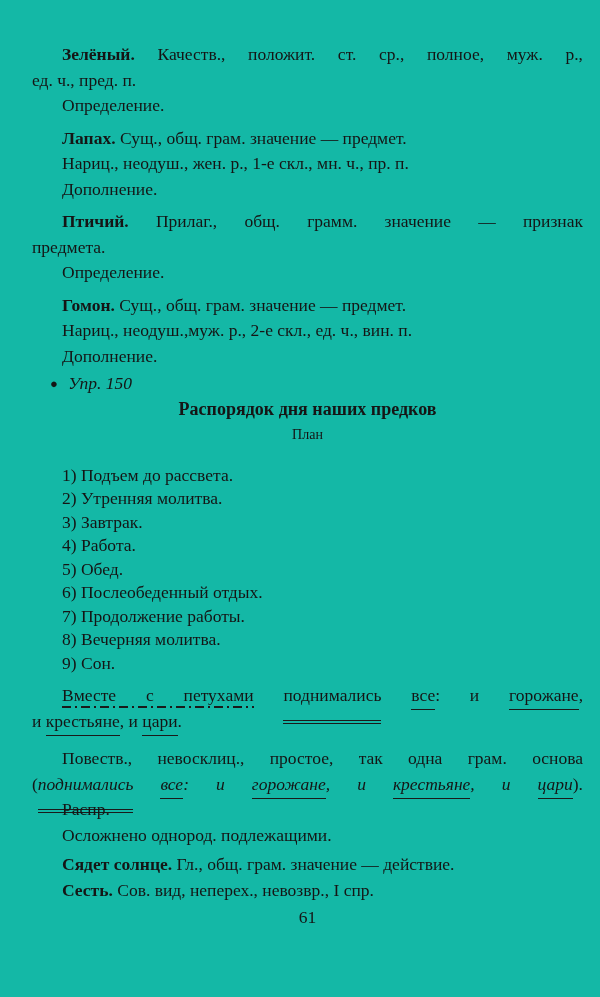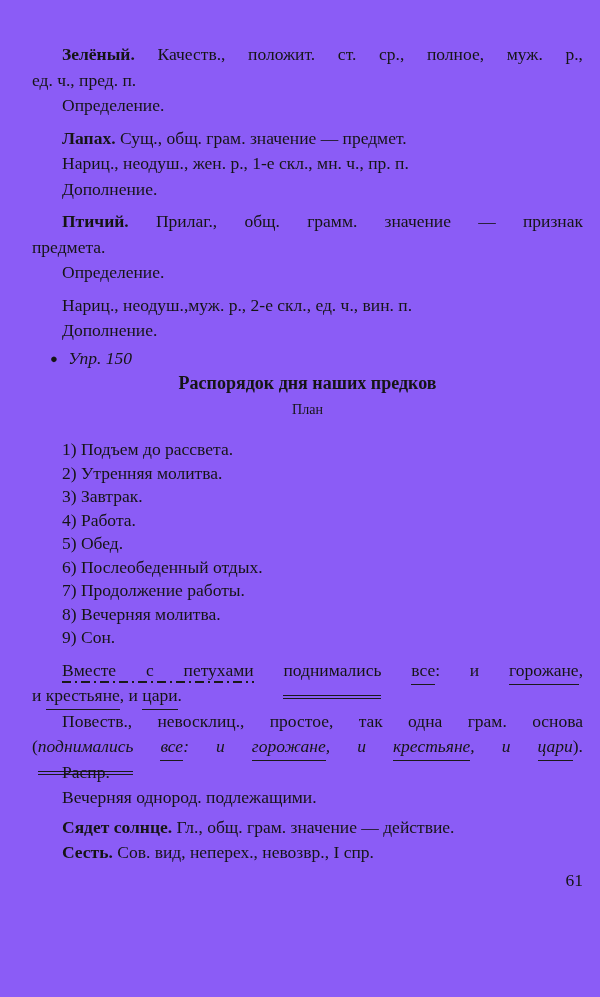--- a/index.html
+++ b/index.html
@@ -1,54 +1,54 @@
 <!DOCTYPE html>
 <html><head>
 <meta charset="utf-8">
 <style>
   html,body{margin:0;padding:0;background:#e8e8e8;}
   .page{
     position:relative;
     width:600px;height:997px;
     margin:0 auto;
-    background:#8b5cf6;
+    background:#14b8a6;
     box-sizing:border-box;
     padding:42px 17px 0 32px;
     font-family:"Liberation Serif","DejaVu Serif",serif;
     font-size:17.5px;
     line-height:25.5px;
     color:#151515;
     overflow:hidden;
   }
   .block{margin:0;}
   .b-entry{margin-top:7px;}
   .b-entry:first-child{margin-top:0;}
   .b-bullet{margin-top:2px;padding-left:18px;}
   .b-heading{text-align:center;font-weight:bold;font-size:18px;}
   .b-subheading{text-align:center;font-size:14px;}
   .b-list{margin-top:16px;line-height:23.5px;}
   .b-para1{margin-top:8px;}
-  .b-para2{margin-top:0;}
+  .b-para2{margin-top:12px;}
   .b-final{margin-top:4px;}
   .line{white-space:normal;}
   .line.indent{text-indent:30px;}
   .line.justify{text-align:justify;text-align-last:justify;}
   .seg-b{font-weight:bold;}
   .seg-i{font-style:italic;}
   .u1{border-bottom:1.6px solid #1a1a1a;padding-bottom:4px;}
   .u2{border-bottom:4px double #1a1a1a;padding-bottom:15px;}
   .udd{
     background-image:repeating-linear-gradient(to right,#1a1a1a 0 9px,transparent 9px 13px,#1a1a1a 13px 15.5px,transparent 15.5px 19px);
     background-repeat:repeat-x;
     background-position:left bottom;
     background-size:19px 1.7px;
     padding-bottom:3px;
   }
   .bullet-glyph{font-size:13px;vertical-align:1px;letter-spacing:6px;}
-  .footer{margin-top:2px;text-align:right;}
+  .footer{margin-top:2px;text-align:center;}
 </style>
 </head>
 <body>
 
 <div class="page">
   <div id="content">
       <div class="block b-entry">
         <div class="line indent justify"><span class="seg-b">Зелёный.</span><span> Качеств., положит. ст. ср., полное, муж. р.,</span></div>
         <div class="line"><span>ед. ч., пред. п.</span></div>
         <div class="line indent"><span>Определение.</span></div>
@@ -57,20 +57,21 @@
         <div class="line indent"><span class="seg-b">Лапах.</span><span> Сущ., общ. грам. значение — предмет.</span></div>
         <div class="line indent"><span>Нариц., неодуш., жен. р., 1-е скл., мн. ч., пр. п.</span></div>
         <div class="line indent"><span>Дополнение.</span></div>
       </div>
       <div class="block b-entry">
         <div class="line indent justify"><span class="seg-b">Птичий.</span><span> Прилаг., общ. грамм. значение — признак</span></div>
         <div class="line"><span>предмета.</span></div>
         <div class="line indent"><span>Определение.</span></div>
       </div>
       <div class="block b-entry">
+        <div class="line indent"><span class="seg-b">Гомон.</span><span> Сущ., общ. грам. значение — предмет.</span></div>
         <div class="line indent"><span>Нариц., неодуш.,муж. р., 2-е скл., ед. ч., вин. п.</span></div>
         <div class="line indent"><span>Дополнение.</span></div>
       </div>
       <div class="block b-bullet">
         <div class="line"><span class="bullet-glyph">●</span><span> </span><span class="seg-i">Упр. 150</span></div>
       </div>
       <div class="block b-heading">
         <div class="line"><span>Распорядок дня наших предков</span></div>
       </div>
       <div class="block b-subheading">
@@ -88,21 +89,21 @@
         <div class="line indent"><span>9) Сон.</span></div>
       </div>
       <div class="block b-para1">
         <div class="line indent justify"><span class="udd">Вместе с петухами</span><span> </span><span class="u2">поднимались</span><span> </span><span class="u1">все</span><span>: и </span><span class="u1">горожане</span><span>,</span></div>
         <div class="line"><span>и </span><span class="u1">крестьяне</span><span>, и </span><span class="u1">цари</span><span>.</span></div>
       </div>
       <div class="block b-para2">
         <div class="line indent justify"><span>Повеств., невосклиц., простое, так одна грам. основа</span></div>
         <div class="line justify"><span>(</span><span class="seg-i u2">поднимались</span><span class="seg-i"> </span><span class="seg-i u1">все</span><span class="seg-i">: </span><span class="seg-i">и </span><span class="seg-i u1">горожане</span><span class="seg-i">, </span><span class="seg-i">и </span><span class="seg-i u1">крестьяне</span><span class="seg-i">, </span><span class="seg-i">и </span><span class="seg-i u1">цари</span><span>).</span></div>
         <div class="line indent"><span>Распр.</span></div>
-        <div class="line indent"><span>Вечерняя однород. подлежащими.</span></div>
+        <div class="line indent"><span>Осложнено однород. подлежащими.</span></div>
       </div>
       <div class="block b-final">
         <div class="line indent"><span class="seg-b">Сядет солнце.</span><span> Гл., общ. грам. значение — действие.</span></div>
         <div class="line indent"><span class="seg-b">Сесть.</span><span> Сов. вид, неперех., невозвр., I спр.</span></div>
       </div>
     </div>
   <div class="footer">61</div>
 </div>
 
 </body></html>

